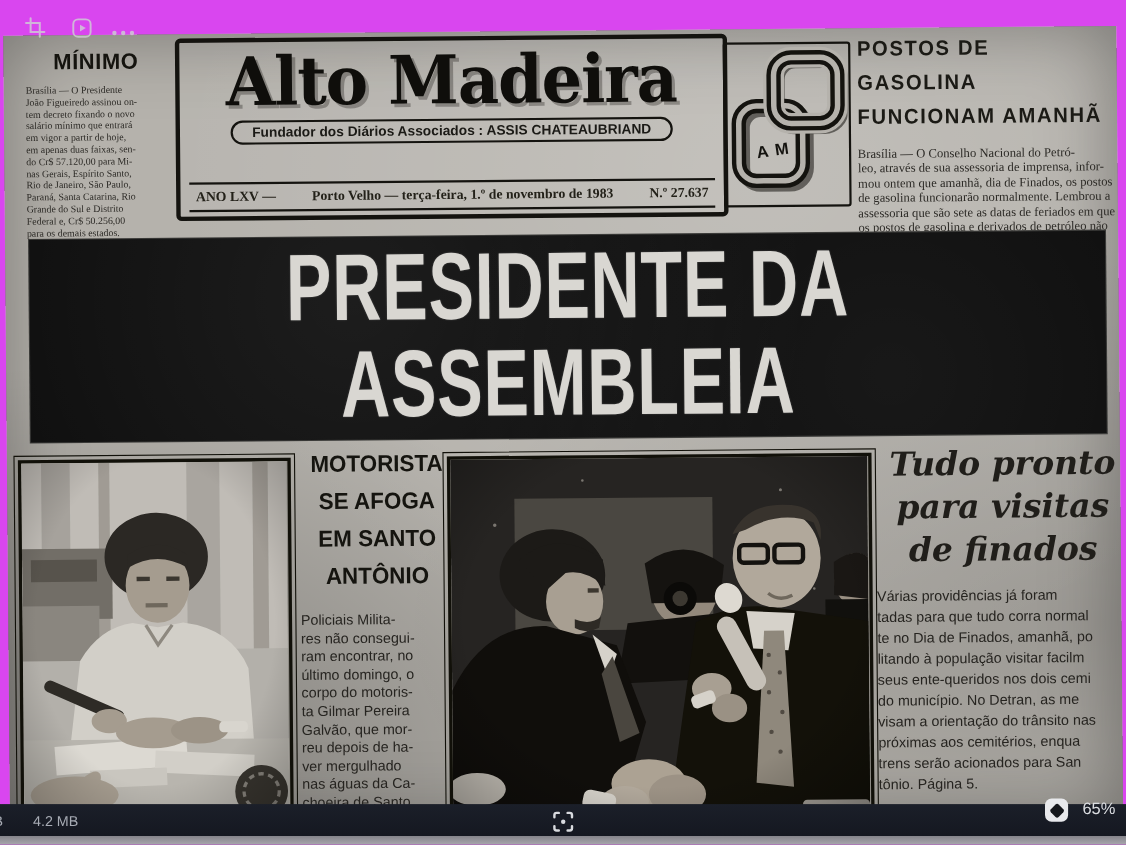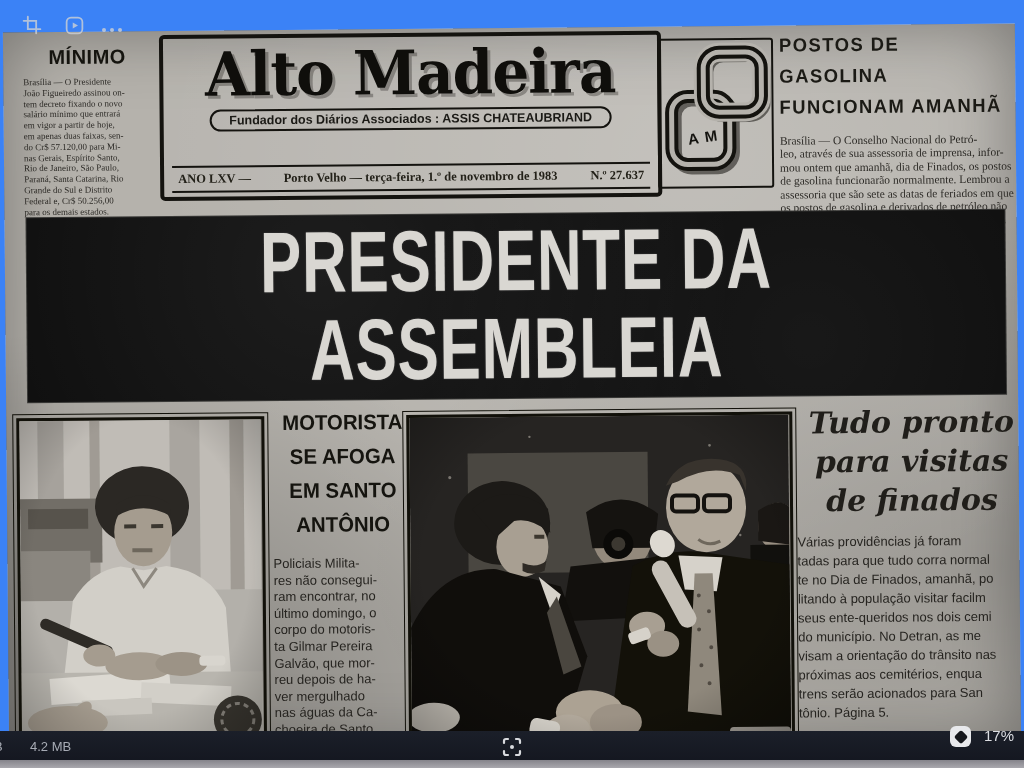--- a/index.html
+++ b/index.html
@@ -1,18 +1,18 @@
 <!DOCTYPE html>
 <html><head>
 <meta charset="utf-8">
 <style>
   * { margin: 0; padding: 0; box-sizing: border-box; }
   html,body { width:1024px; height:768px; overflow:hidden; background:#050505;
               font-family:"Liberation Sans", sans-serif; }
-  .stage { position:absolute; inset:0; width:1024px; height:768px; background:#3b82f6; overflow:hidden; }
+  .stage { position:absolute; inset:0; width:1024px; height:768px; background:#d946ef; overflow:hidden; }
 
   
   .page {
     position:absolute; left:6px; top:28px; width:1012px; height:722px;
     transform:rotate(-0.5deg);
     background:
       radial-gradient(ellipse at 68% 18%, rgba(255,255,255,0.16), transparent 55%),
       radial-gradient(ellipse at 8% 95%, rgba(0,0,0,0.30), transparent 40%),
       radial-gradient(ellipse at 97% 75%, rgba(0,0,0,0.14), transparent 45%),
       #b5b2ac;
@@ -368,17 +368,17 @@
         <path d="M4 8 V6 Q4 4 6 4 H8"></path>
           <path d="M16 4 H18 Q20 4 20 6 V8"></path>
         <path d="M20 16 V18 Q20 20 18 20 H16"></path>
           <path d="M8 20 H6 Q4 20 4 18 V16"></path>
         <circle cx="12" cy="12" r="2" fill="#d8dade" stroke="none"></circle>
       </svg>
     </div>
     <div class="badge">
         <i></i>
       </div>
-    <span class="battery-text">17%</span>
+    <span class="battery-text">65%</span>
   </div>
   <div class="deskstrip"></div>
 
 </div>
 
 </body></html>

